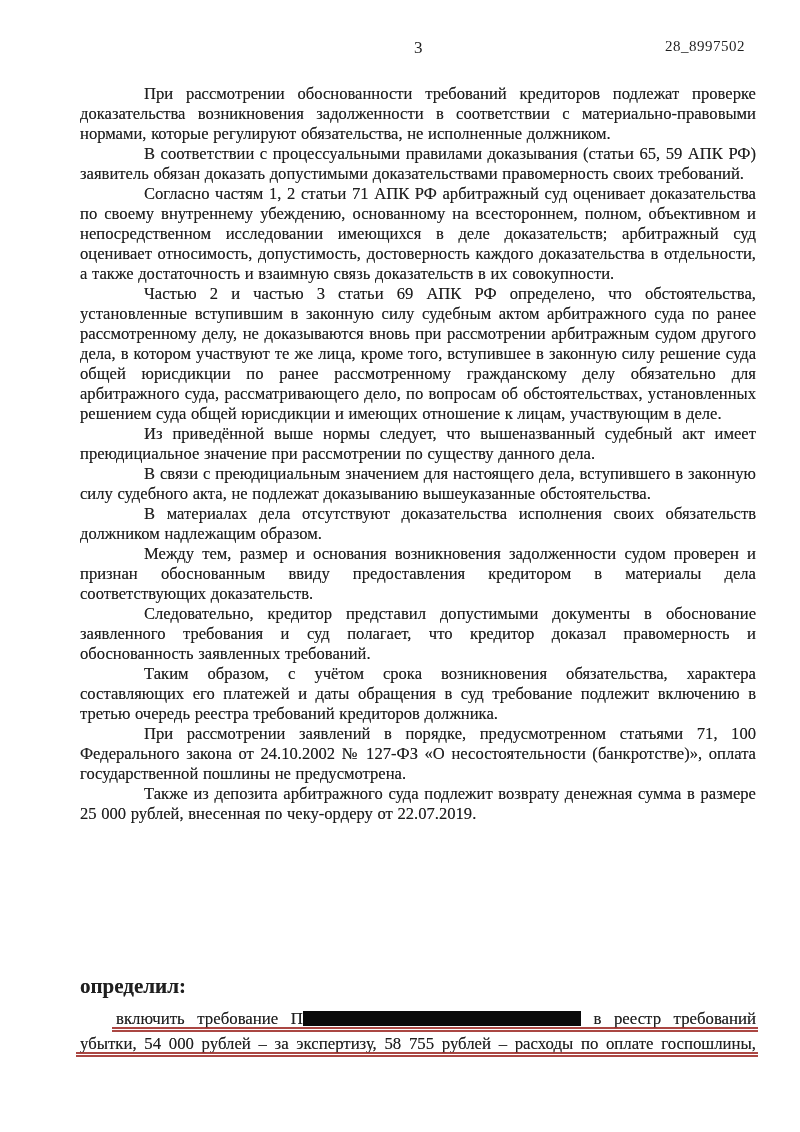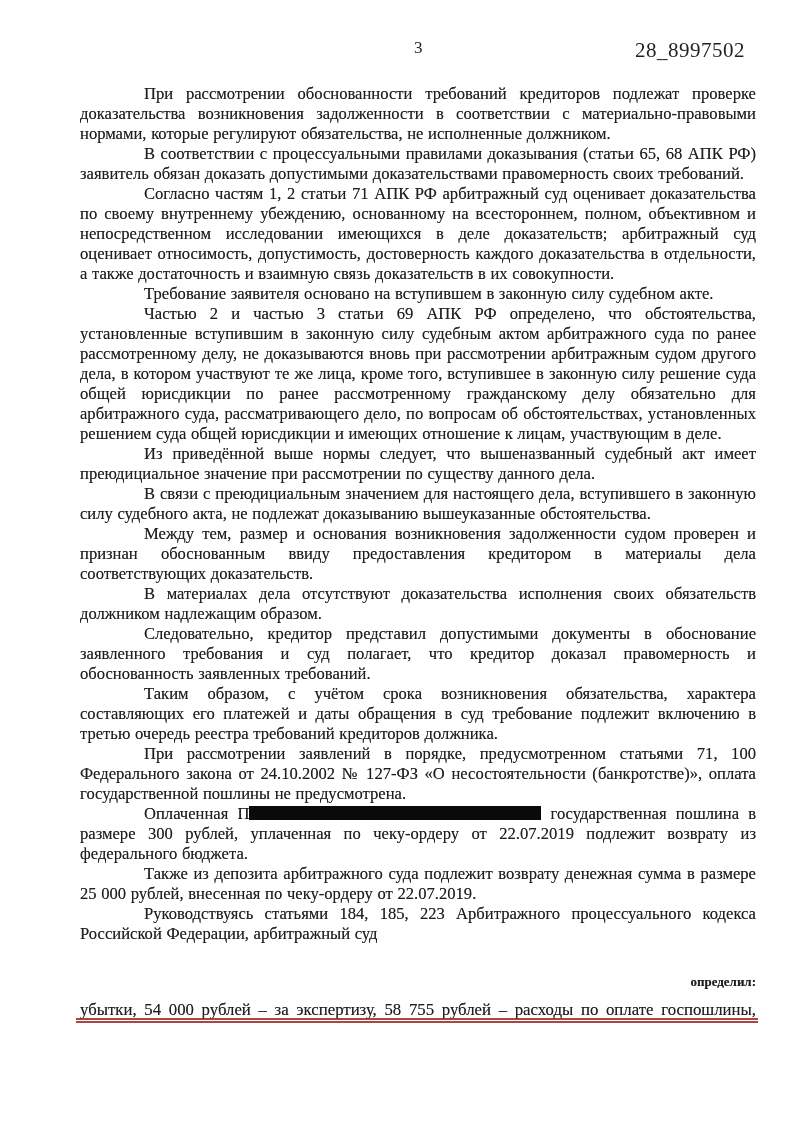--- a/index.html
+++ b/index.html
@@ -3,35 +3,35 @@
 <meta charset="utf-8">
 <style>
   html,body{margin:0;padding:0;background:#e8e8e8;}
   .page{
     width:800px;height:1132px;background:#ffffff;position:relative;
     font-family:"Liberation Serif","DejaVu Serif",serif;
     color:#1f1f1f;overflow:hidden;margin:0 auto;
     box-shadow:0 0 4px rgba(0,0,0,.25);
   }
   .hdr-num{position:absolute;top:38px;left:414px;font-size:17px;}
-  .hdr-id{position:absolute;top:38px;right:55px;font-size:21px;letter-spacing:.5px;}
+  .hdr-id{position:absolute;top:38px;right:55px;font-size:15px;letter-spacing:.5px;}
   .body{
     position:absolute;left:80px;top:84px;width:676px;height:888px;overflow:hidden;
     font-size:16.6px;line-height:20px;text-align:justify;
     text-shadow:0 0 .4px rgba(20,20,20,.55);
     word-spacing:.5px;
   }
   .body p{margin:0;text-indent:64px;}
   .redaction-bar{display:inline-block;background:#0a0a0a;height:14px;vertical-align:-1px;}
   .bar-fee{width:292px;}
   .ruling{
     position:absolute;left:80px;top:974px;width:676px;font-size:16.8px;
     text-shadow:0 0 .4px rgba(20,20,20,.55);
   }
-  .ruling-heading{text-align:right;font-weight:bold;margin:0 0 10px 0;font-size:13px;}
+  .ruling-heading{text-align:left;font-weight:bold;margin:0 0 10px 0;font-size:21px;}
   .rline{position:relative;height:25px;line-height:20px;text-align:justify;text-align-last:justify;white-space:normal;}
   .rline1{padding-left:36px;}
   .bar-r1{width:278px;height:15px;vertical-align:-2px;}
   .bar-r2a{width:80px;height:15px;vertical-align:-2px;}
   .bar-r2b{width:120px;height:15px;vertical-align:-2px;}
   .ul-mark{
     position:absolute;left:-4px;right:-2px;bottom:2px;height:5px;pointer-events:none;
     background:linear-gradient(to bottom,#a1322e 0,#a1322e 1.6px,rgba(0,0,0,0) 1.6px,rgba(0,0,0,0) 3.2px,#a1322e 3.2px,#a1322e 5px);
     opacity:.9;
   }
@@ -40,37 +40,35 @@
 </head>
 <body>
 
 <div class="page">
 
   <span class="hdr-num">3</span>
   <span class="hdr-id">28_8997502</span>
 
   <div class="body">
     <p>При рассмотрении обоснованности требований кредиторов подлежат проверке доказательства возникновения задолженности в соответствии с материально-правовыми нормами, которые регулируют обязательства, не исполненные должником.</p>
-    <p>В соответствии с процессуальными правилами доказывания (статьи 65, 68 АПК РФ) заявитель обязан доказать допустимыми доказательствами правомерность своих требований.</p>
+    <p>В соответствии с процессуальными правилами доказывания (статьи 65, 59 АПК РФ) заявитель обязан доказать допустимыми доказательствами правомерность своих требований.</p>
     <p>Согласно частям 1, 2 статьи 71 АПК РФ арбитражный суд оценивает доказательства по своему внутреннему убеждению, основанному на всестороннем, полном, объективном и непосредственном исследовании имеющихся в деле доказательств; арбитражный суд оценивает относимость, допустимость, достоверность каждого доказательства в отдельности, а также достаточность и взаимную связь доказательств в их совокупности.</p>
-    <p>Требование заявителя основано на вступившем в законную силу судебном акте.</p>
     <p>Частью 2 и частью 3 статьи 69 АПК РФ определено, что обстоятельства, установленные вступившим в законную силу судебным актом арбитражного суда по ранее рассмотренному делу, не доказываются вновь при рассмотрении арбитражным судом другого дела, в котором участвуют те же лица, кроме того, вступившее в законную силу решение суда общей юрисдикции по ранее рассмотренному гражданскому делу обязательно для арбитражного суда, рассматривающего дело, по вопросам об обстоятельствах, установленных решением суда общей юрисдикции и имеющих отношение к лицам, участвующим в деле.</p>
     <p>Из приведённой выше нормы следует, что вышеназванный судебный акт имеет преюдициальное значение при рассмотрении по существу данного дела.</p>
     <p>В связи с преюдициальным значением для настоящего дела, вступившего в законную силу судебного акта, не подлежат доказыванию вышеуказанные обстоятельства.</p>
+    <p>В материалах дела отсутствуют доказательства исполнения своих обязательств должником надлежащим образом.</p>
     <p>Между тем, размер и основания возникновения задолженности судом проверен и признан обоснованным ввиду предоставления кредитором в материалы дела соответствующих доказательств.</p>
-    <p>В материалах дела отсутствуют доказательства исполнения своих обязательств должником надлежащим образом.</p>
     <p>Следовательно, кредитор представил допустимыми документы в обоснование заявленного требования и суд полагает, что кредитор доказал правомерность и обоснованность заявленных требований.</p>
     <p>Таким образом, с учётом срока возникновения обязательства, характера составляющих его платежей и даты обращения в суд требование подлежит включению в третью очередь реестра требований кредиторов должника.</p>
     <p>При рассмотрении заявлений в порядке, предусмотренном статьями 71, 100 Федерального закона от 24.10.2002 № 127-ФЗ «О несостоятельности (банкротстве)», оплата государственной пошлины не предусмотрена.</p>
-    <p><span>Оплаченная П</span><span class="redaction-bar bar-fee"></span> <span>государственная пошлина в размере 300 рублей, уплаченная по чеку-ордеру от 22.07.2019 подлежит возврату из федерального бюджета.</span></p>
     <p>Также из депозита арбитражного суда подлежит возврату денежная сумма в размере 25 000 рублей, внесенная по чеку-ордеру от 22.07.2019.</p>
-    <p>Руководствуясь статьями 184, 185, 223 Арбитражного процессуального кодекса Российской Федерации, арбитражный суд</p>
   </div>
 
   <div class="ruling">
     <div class="ruling-heading">определил:</div>
 
+    <div class="rline rline1"><span>включить требование П</span><span class="redaction-bar bar-r1"></span> <span>в реестр требований</span><span class="ul-mark"></span></div>
 
 
     <div class="rline"><span>убытки, 54 000 рублей – за экспертизу, 58 755 рублей – расходы по оплате госпошлины,</span><span class="ul-mark"></span></div>
   </div>
 
 </div>
 
 </body></html>

